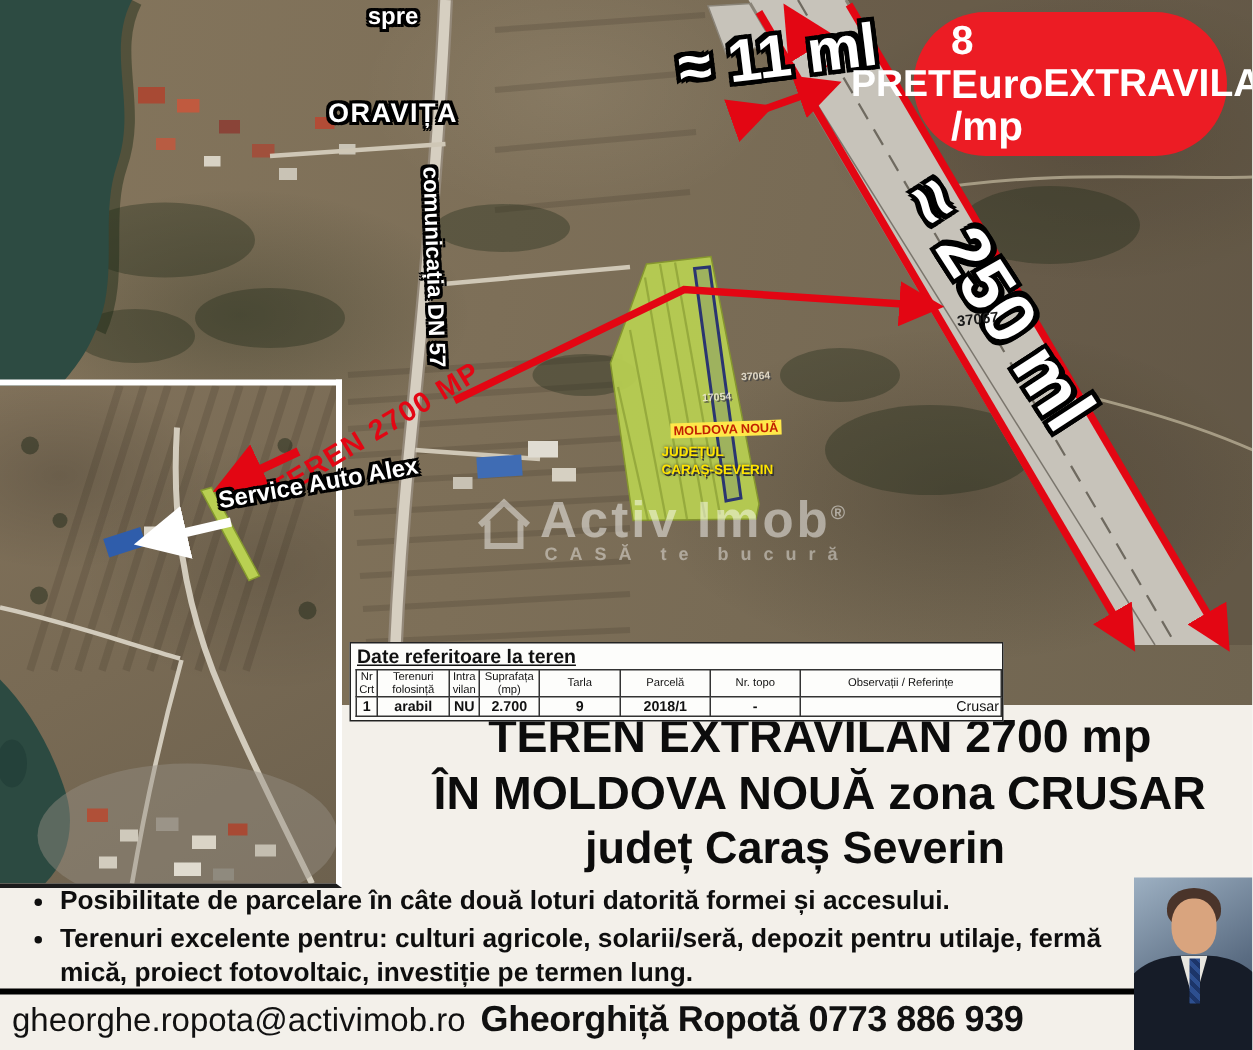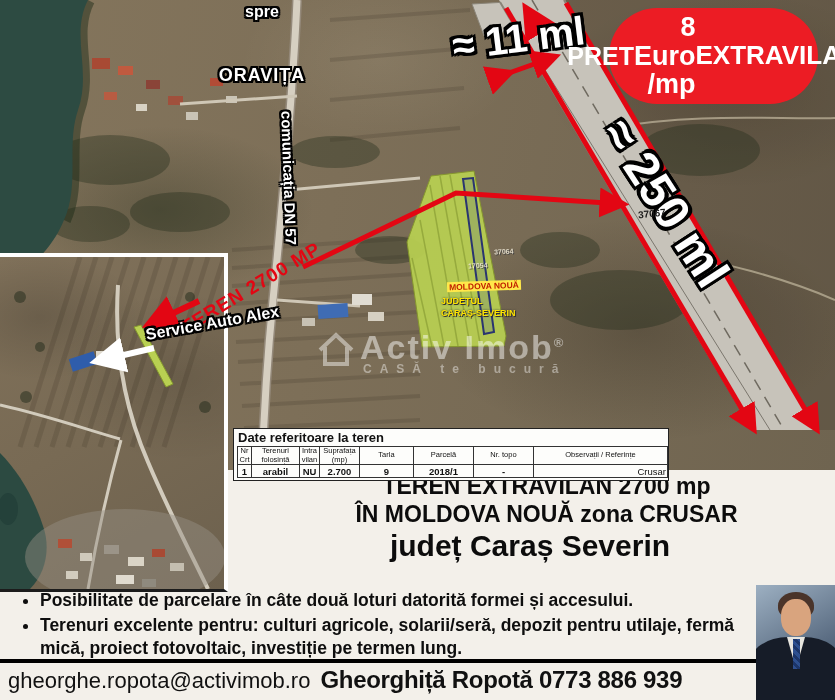--- a/index.html
+++ b/index.html
@@ -59,36 +59,36 @@
   .wm-name{left:360px;top:328px;font-size:34px;font-weight:bold;letter-spacing:2px;
     color:rgba(255,255,255,.48);}
   .wm-reg{font-size:13px;vertical-align:super;}
   .wm-slogan{left:363px;top:362px;font-size:12px;letter-spacing:8px;font-weight:bold;
     color:rgba(255,255,255,.42);text-align:center;}
 
   
   .badge{position:absolute;left:609px;top:8px;width:209px;height:96px;z-index:45;
     background:#ec1c24;border-radius:48px;display:flex;flex-direction:row;
     justify-content:center;align-items:center;color:#fff;font-weight:bold;line-height:1.05;}
-  .badge .b1{font-size:25px;} .badge .b2{font-size:27px;text-align:right;} .badge .b3{font-size:26px;}
+  .badge .b1{font-size:25px;} .badge .b2{font-size:27px;} .badge .b3{font-size:26px;}
 
   
   .datebox{position:absolute;left:233px;top:428px;width:436px;z-index:40;
     background:#fdfdfb;border:1px solid #222;padding:1px 3px 2px;box-sizing:border-box;}
-  .t-title{font-size:13px;font-weight:bold;color:#111;margin:0 0 1px 1px;}
+  .t-title{font-size:13px;font-weight:bold;color:#111;margin:0 0 1px 1px;text-decoration:underline;}
   .datebox table{width:100%;border-collapse:collapse;table-layout:fixed;}
   .datebox th,.datebox td{border:1.5px solid #333;padding:0 1px;text-align:center;color:#111;overflow:hidden;}
   .datebox th{font-size:7.5px;line-height:1.1;font-weight:normal;height:17px;}
   .datebox td{font-size:9.5px;font-weight:bold;height:12px;}
   .datebox td.obs{text-align:right;font-weight:normal;padding-left:3px;}
 
   
   .main-title{position:absolute;left:228px;top:472px;width:604px;z-index:10;
     text-align:center;color:#0c0c0c;font-weight:bold;line-height:1.22;}
-  .main-title .l1,.main-title .l2{font-size:23px;padding-left:33px;}
+  .main-title .l1,.main-title .l2{font-size:31px;padding-left:33px;}
   .main-title .l3{font-size:30px;}
   .bullets{position:absolute;left:14px;top:589px;width:740px;z-index:10;}
   .bullets ul{margin:0;padding-left:26px;}
   .bullets li{font-size:17.5px;font-weight:bold;color:#0e0e0e;line-height:1.28;margin-bottom:3px;}
   .footer-rule{position:absolute;left:0;top:659px;width:757px;height:4px;background:#000;z-index:12;}
   .footer{position:absolute;left:8px;top:666px;width:747px;z-index:12;
     display:flex;align-items:baseline;gap:10px;white-space:nowrap;}
   .f-email{font-size:22px;color:#111;}
   .f-agent{font-size:24px;font-weight:bold;color:#111;letter-spacing:-.3px;}
 

